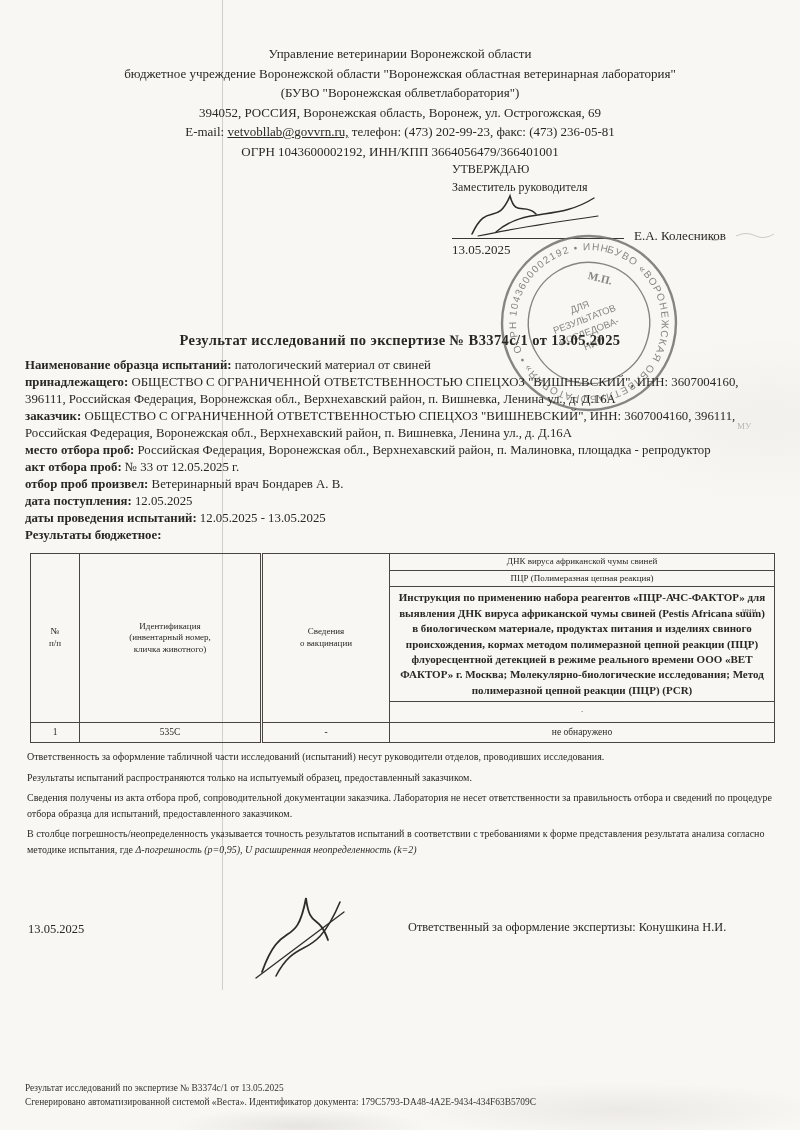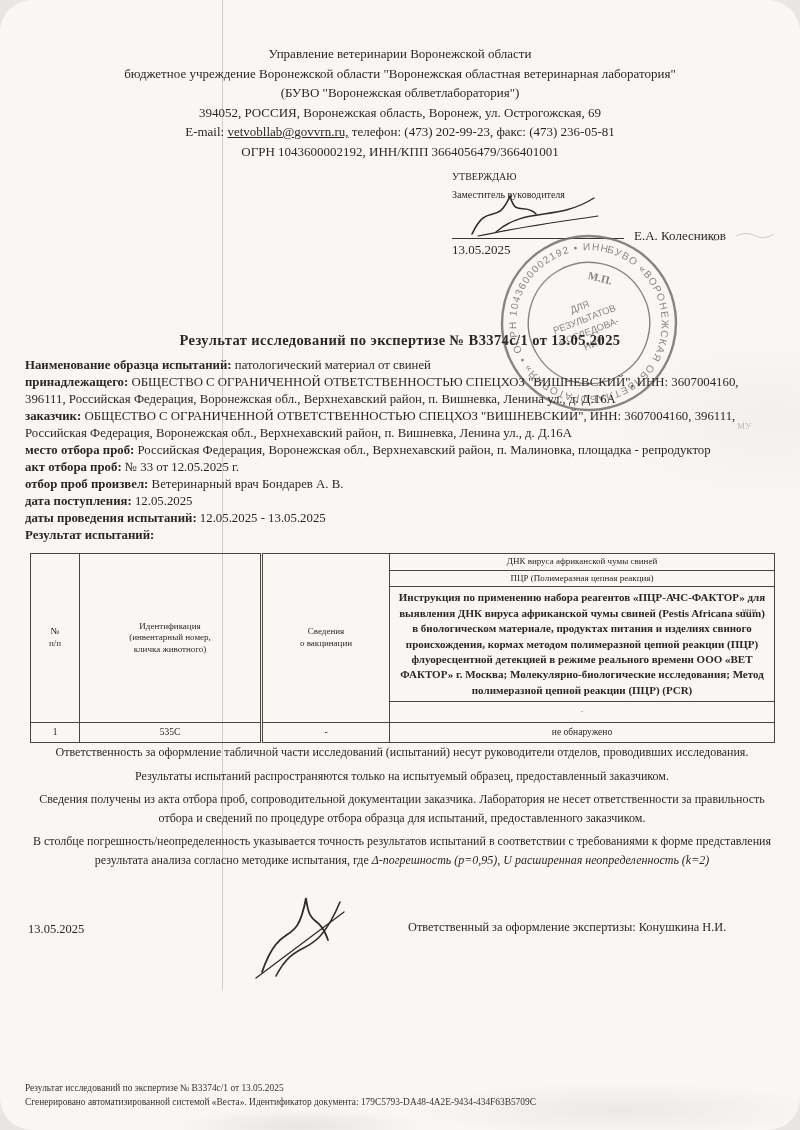--- a/index.html
+++ b/index.html
@@ -4,28 +4,28 @@
 <style>
   html,body{margin:0;padding:0;background:#e8e6e2;}
   .page{
     position:relative; width:800px; height:1130px; margin:0 auto;
     background:
       radial-gradient(ellipse 300px 40px at 620px 1110px, rgba(120,115,108,.10), transparent 70%),
       radial-gradient(ellipse 180px 25px at 300px 1126px, rgba(120,115,108,.14), transparent 70%),
       radial-gradient(ellipse 250px 120px at 770px 420px, rgba(130,125,118,.06), transparent 70%),
       #f9f7f4;
     font-family:"Liberation Serif","DejaVu Serif",serif;
-    color:#2b2823; overflow:hidden;border-radius:32px;
+    color:#2b2823; overflow:hidden;
   }
   .fold{position:absolute;left:222px;top:0;width:1px;height:990px;background:rgba(110,105,98,.28);}
   
   .hdr{position:absolute;top:44px;left:40px;width:720px;text-align:center;font-size:13px;line-height:19.5px;}
   .hdr .u{text-decoration:underline;margin-top:9px;}
   
-  .appr{position:absolute;left:452px;top:168px;width:300px;font-size:10px;line-height:18px;}
+  .appr{position:absolute;left:452px;top:160px;width:300px;font-size:12px;line-height:18px;}
   .sigline{position:absolute;left:452px;top:238px;width:172px;border-bottom:1.3px solid #3a3733;}
   .apprname{position:absolute;left:634px;top:228px;font-size:13px;}
   .apprdate{position:absolute;left:452px;top:242px;font-size:13px;}
   .sig1{position:absolute;left:466px;top:188px;}
   
   .stamp{position:absolute;left:498px;top:232px;width:182px;height:182px;transform:rotate(14deg);opacity:.82;}
   .stamp text{fill:#6e6d6c;}
   .stamp circle{stroke:#6e6d6c;fill:none;}
   
   .title{position:absolute;top:332px;left:0;width:800px;text-align:center;font-size:14.5px;font-weight:bold;letter-spacing:.4px;}
@@ -38,21 +38,21 @@
         font-size:9px;line-height:1.3;text-align:center;}
   td{border:1px solid #4a463f;padding:2px 4px;vertical-align:middle;}
   td.c1{width:40px;}
   td.c2{width:172px;}
   td.c3{width:118px;border-left:3px double #4a463f;}
   td.pre{white-space:pre-line;}
   td.method{font-weight:bold;font-size:11px;line-height:1.4;padding:3px 8px;}
   td.dotrow{height:16px;font-size:8px;}
   tr.datarow td{height:15px;font-size:9.5px;}
   
-  .fns{margin-left:2px;font-size:12px;line-height:1.55;text-align:center;}
+  .fns{margin-top:6px;margin-left:2px;font-size:10px;line-height:1.55;}
   .fns p{margin:0 0 5px 0;}
   
   .sodate{position:absolute;left:28px;top:922px;font-size:12.5px;}
   .sig2{position:absolute;left:248px;top:890px;}
   .resp{position:absolute;left:408px;top:920px;width:385px;font-size:12.3px;}
   
   .foot{position:absolute;left:25px;top:1081px;width:760px;font-size:9.4px;line-height:1.5;color:#35322d;}
   
   .art{position:absolute;color:#8a8680;font-size:9px;}
   svg.sig path{stroke:#2f2c28;fill:none;stroke-linecap:round;}
@@ -107,21 +107,21 @@
 
   <div class="body">
     <p><b>Наименование образца испытаний:</b><span> патологический материал от свиней</span></p>
     <p><b>принадлежащего:</b><span> ОБЩЕСТВО С ОГРАНИЧЕННОЙ ОТВЕТСТВЕННОСТЬЮ СПЕЦХОЗ "ВИШНЕВСКИЙ", ИНН: 3607004160, 396111, Российская Федерация, Воронежская обл., Верхнехавский район, п. Вишневка, Ленина ул., д. Д.16А</span></p>
     <p><b>заказчик:</b><span> ОБЩЕСТВО С ОГРАНИЧЕННОЙ ОТВЕТСТВЕННОСТЬЮ СПЕЦХОЗ "ВИШНЕВСКИЙ", ИНН: 3607004160, 396111, Российская Федерация, Воронежская обл., Верхнехавский район, п. Вишневка, Ленина ул., д. Д.16А</span></p>
     <p><b>место отбора проб:</b><span> Российская Федерация, Воронежская обл., Верхнехавский район, п. Малиновка, площадка - репродуктор</span></p>
     <p><b>акт отбора проб:</b><span> № 33 от 12.05.2025 г.</span></p>
     <p><b>отбор проб произвел:</b><span> Ветеринарный врач Бондарев А. В.</span></p>
     <p><b>дата поступления:</b><span> 12.05.2025</span></p>
     <p><b>даты проведения испытаний:</b><span> 12.05.2025 - 13.05.2025</span></p>
-    <p><b>Результат испытаний:</b></p>
+    <p><b>Результаты бюджетное:</b></p>
 
     <table>
       <tbody>
           <tr>
         <td class="c1 pre" rowspan="4">№
 п/п</td>
         <td class="c2 pre" rowspan="4">Идентификация
 (инвентарный номер,
 кличка животного)</td>
         <td class="c3 pre" rowspan="4">Сведения

